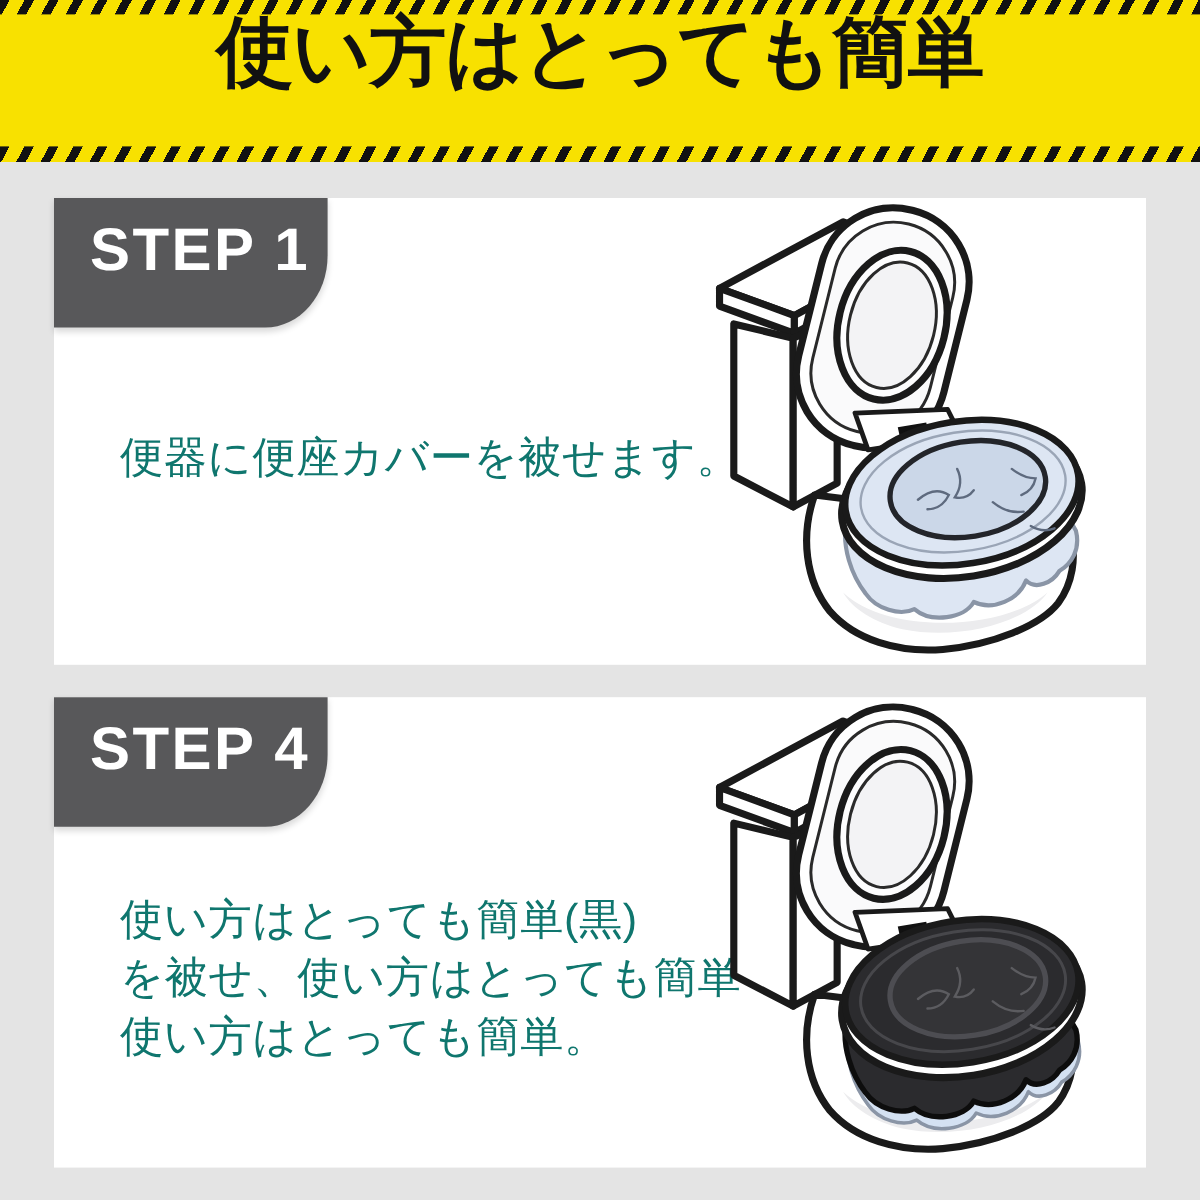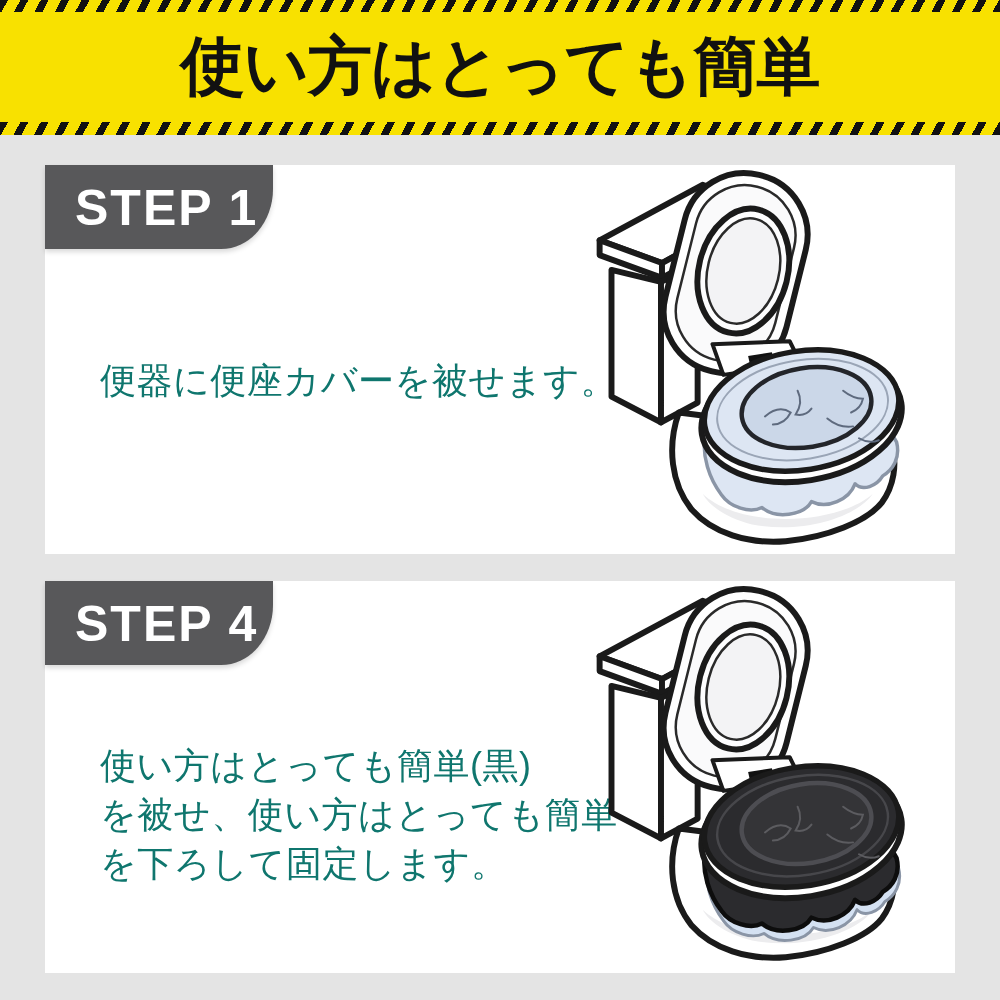--- a/index.html
+++ b/index.html
@@ -3,31 +3,31 @@
 <meta charset="utf-8">
 <style>
   html,body{margin:0;padding:0}
   body{
     width:1000px;height:1000px;position:relative;overflow:hidden;
     background:#E4E4E4;
     font-family:"Liberation Sans","DejaVu Sans",sans-serif;
   }
   
   .banner{position:absolute;left:0;top:0;width:1000px;height:135px;background:#F8E100;
-          display:flex;align-items:center;justify-content:center}
+          display:flex;justify-content:center}
   .stripes{position:absolute;left:0;width:100%;
            background:repeating-linear-gradient(118deg,#111 0 7px,transparent 7px 18px)}
   .stripes.top{top:0;height:12px}
   .stripes.bottom{bottom:0;height:13px}
   .title{margin:0;padding-bottom:2px;font-size:64px;font-weight:900;color:#111;letter-spacing:-1px;white-space:nowrap}
   
   .card{position:absolute;left:45px;width:910px;background:#FFFFFF}
   .card1{top:165px;height:389px}
   .card2{top:581px;height:392px}
-  .badge{position:absolute;top:0;left:0;width:228px;height:84px;background:#58585A;
+  .badge{position:absolute;top:0;left:0;width:228px;height:108px;background:#58585A;
          border-bottom-right-radius:52px 60px;color:#FFFFFF;font-size:50px;font-weight:bold;
          line-height:86px;padding-left:30px;box-sizing:border-box;letter-spacing:2px;
          box-shadow:0 3px 5px rgba(0,0,0,.15);white-space:nowrap}
   .desc{position:absolute;left:55px;margin:0;font-size:36px;line-height:49px;color:#0f766e;
         letter-spacing:.5px;white-space:nowrap}
   .desc span{display:block}
   .card1 .desc{top:191px}
   .card2 .desc{top:160px}
   .illus{position:absolute;left:515px;top:2px;width:400px;height:396px}
   
@@ -110,21 +110,21 @@
   </svg>
 </section>
 
 <section class="card card2">
   <div class="badge">
     <span>STEP 4</span>
   </div>
   <p class="desc">
     <span>使い方はとっても簡単(黒)</span>
     <span>を被せ、使い方はとっても簡単</span>
-    <span>を下ろして固定します。</span>
+    <span>使い方はとっても簡単。</span>
   </p>
   <svg class="illus s2" viewBox="0 0 400 400" preserveAspectRatio="xMidYMin meet">
     <g>
       <path class="ln" d="M38 74 L142 18 L204 41 L101 97 Z"></path>
       <path class="ln" d="M38 74 L38 89 L101 112 L101 97 Z"></path>
       <path class="ln" d="M101 97 L101 112 L204 56 L204 41 Z"></path>
       <path class="ln" d="M50 104 L50 232 L100 258 L100 116 Z"></path>
       <path class="ln" d="M100 116 L100 258 L137 238 L137 99 Z"></path>
     </g>
     <g>

